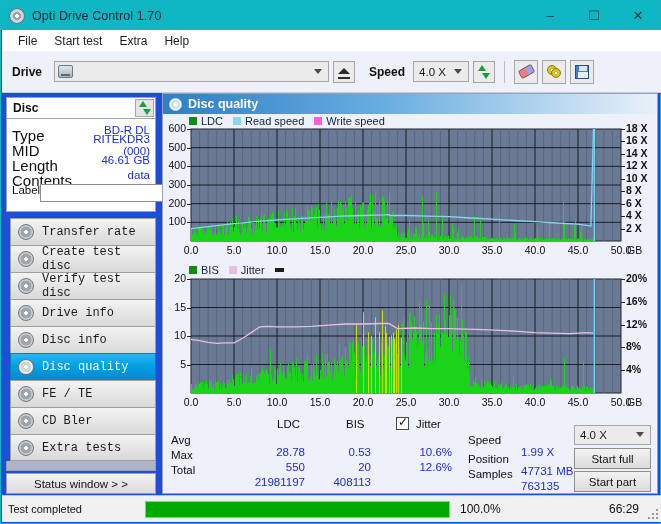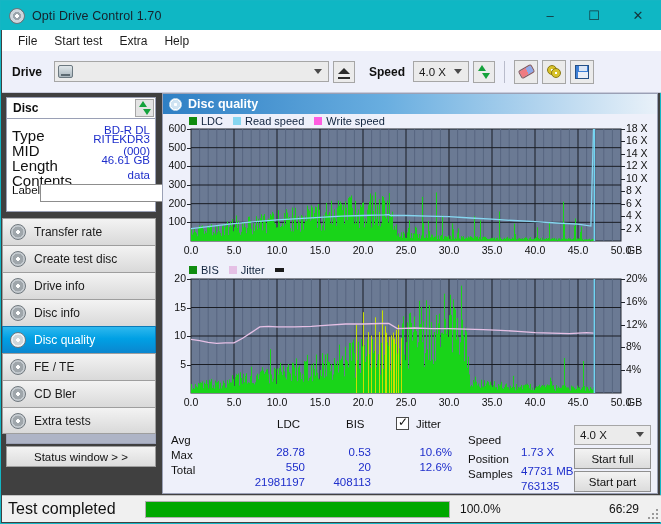--- a/index.html
+++ b/index.html
@@ -6,21 +6,21 @@
   html, body {
     margin: 0; padding: 0;
     width: 661px; height: 524px;
     overflow: hidden;
     font-family: "Liberation Sans", sans-serif;
     background: #f0f0f8;
   }
   #app {
     position: relative;
     width: 661px; height: 524px;
-    background: #404040;
+    background: #1d4ed8;
     border: 1px solid #14b6c4;
   }
 
   
   #titlebar {
     position: absolute; left: 0; top: 0; width: 659px; height: 29px;
     background: #0fb7c4;
     display: flex; align-items: center;
   }
   #title-icon {
@@ -157,21 +157,21 @@
   #label-disc-btn {
     width: 21px; height: 20px; background: #e4e4e4; border: 1px solid #a6a6a6;
     margin-left: 3px; display: flex; align-items: center; justify-content: center;
   }
   .ico-cd {
     width: 13px; height: 13px; border-radius: 50%;
     background: radial-gradient(circle, #fdfdf0 0 16%, #d9cc4c 17% 62%, #b8ab2f 63% 100%);
     border: 1px solid #8e8420;
   }
 
-  #navlist { margin: 6px 4px 0 0; }
+  #navlist { margin: 6px 4px 0 8px; font-family: Liberation Mono, monospace; }
   .nav-item {
     height: 27px; background: linear-gradient(#f3f3f3, #d9d9d9);
     border: 1px solid #9e9e9e; border-bottom: none;
     display: flex; align-items: center; padding-left: 7px;
   }
   .nav-item:last-of-type { border-bottom: 1px solid #9e9e9e; }
   .nav-item.active {
     background: linear-gradient(#2eb8ee, #00a0e4 45%, #0b86cf);
     border-color: #0a7ab8;
   }
@@ -207,21 +207,21 @@
     background: radial-gradient(circle, #ffffff 0 18%, #cfe3f2 19% 58%, #ffffff 59% 78%, #a8c8e2 79% 100%);
     border: 1px solid #cfe3f2;
   }
 
   .legend { display: flex; align-items: center; gap: 4px; padding-left: 26px; height: 13px; }
   .legend-sw { width: 8px; height: 8px; display: inline-block; }
   .legend-txt { font-size: 11px; color: #10233d; margin-right: 6px; }
 
   .chart-wrap { position: relative; }
   .ytick { position: absolute; font-size: 10.5px; color: #101010; text-align: right; }
-  .ytickR { position: absolute; font-size: 10.5px; color: #101010; text-align: left; }
+  .ytickR { position: absolute; font-size: 10.5px; color: #101010; text-align: left; font-weight: bold; }
   .xtick { position: absolute; font-size: 10.5px; color: #101010; text-align: center; }
 
   
   #stats { position: absolute; left: 0; right: 0; bottom: 0; height: 78px; }
   .st { position: absolute; font-size: 11.5px; color: #111; }
   .stv { position: absolute; font-size: 11.5px; color: #1e2ecb; margin-top: 12px; }
   .sel-btn {
     position: absolute; background: linear-gradient(#f3f3f3,#dcdcdc); border: 1px solid #8f8f8f;
     display: flex; align-items: center; justify-content: center; font-size: 11.5px; color: #111;
   }
@@ -235,21 +235,21 @@
     position: absolute; background: #ebebeb; border: 1px solid #a6a6a6;
     display: flex; align-items: center;
   }
   #speed-sel span { font-size: 11.5px; color: #1a1a1a; margin-left: 5px; }
 
   
   #statusbar {
     position: absolute; left: 1px; bottom: 1px; width: 659px; height: 27px;
     background: #f0f0f0; border-top: 1px solid #c3c3c3; display: flex; align-items: center;
   }
-  #status-text { font-size: 16px; color: #111; margin-left: 6px; width: 137px; }
+  #status-text { font-size: 11px; color: #111; margin-left: 6px; width: 137px; }
   #progress-outer {
     width: 305px; height: 17px; background: #ffffff; border: 1px solid #b0b0b0; position: relative;
   }
   #progress-fill { height: 100%; background: #00a800; width: 100%; }
   #progress-pct { font-size: 12px; color: #111; margin-left: 8px; width: 76px; }
   #elapsed { font-size: 12px; color: #111; position: absolute; right: 22px; }
   #grip { position: absolute; right: 3px; bottom: 3px; width: 11px; height: 11px; }
   #grip i { position: absolute; width: 2px; height: 2px; background: #9a9a9a; }
 </style>
 </head>
@@ -341,20 +341,24 @@
     </div>
 
     <div id="navlist">
       <div class="nav-item">
         <div class="ico-nav"></div>
         <div class="nav-label">Transfer rate</div>
       </div>
       <div class="nav-item">
         <div class="ico-nav"></div>
         <div class="nav-label">Create test disc</div>
+      </div>
+      <div class="nav-item">
+        <div class="ico-nav"></div>
+        <div class="nav-label">Verify test disc</div>
       </div>
       <div class="nav-item">
         <div class="ico-nav"></div>
         <div class="nav-label">Drive info</div>
       </div>
       <div class="nav-item">
         <div class="ico-nav"></div>
         <div class="nav-label">Disc info</div>
       </div>
       <div class="nav-item active">
@@ -1346,21 +1350,21 @@
       <div class="st" style="left:8px; top:49px;">Total</div>
       <div class="stv" style="left:54px; top:49px; width:88px; text-align:right;">21981197</div>
       <div class="stv" style="left:146px; top:49px; width:62px; text-align:right;">408113</div>
 
       <div id="jitter-check" style="left:233px; top:2px;"></div>
       <div class="st" style="left:253px; top:3px;">Jitter</div>
       <div class="stv" style="left:233px; top:19px; width:56px; text-align:right;">10.6%</div>
       <div class="stv" style="left:233px; top:34px; width:56px; text-align:right;">12.6%</div>
 
       <div class="st" style="left:305px; top:19px;">Speed</div>
-      <div class="stv" style="left:358px; top:19px;">1.73 X</div>
+      <div class="stv" style="left:358px; top:19px;">1.99 X</div>
       <div class="st" style="left:305px; top:38px;">Position</div>
       <div class="stv" style="left:358px; top:38px;">47731 MB</div>
       <div class="st" style="left:305px; top:53px;">Samples</div>
       <div class="stv" style="left:358px; top:53px;">763135</div>
 
       <div id="speed-sel" style="left:411px; top:10px; width:77px; height:20px;">
         <span>4.0 X</span>
         <div class="combo-arrow"></div>
       </div>
       <div class="sel-btn" style="left:411px; top:33px; width:77px; height:21px;">

